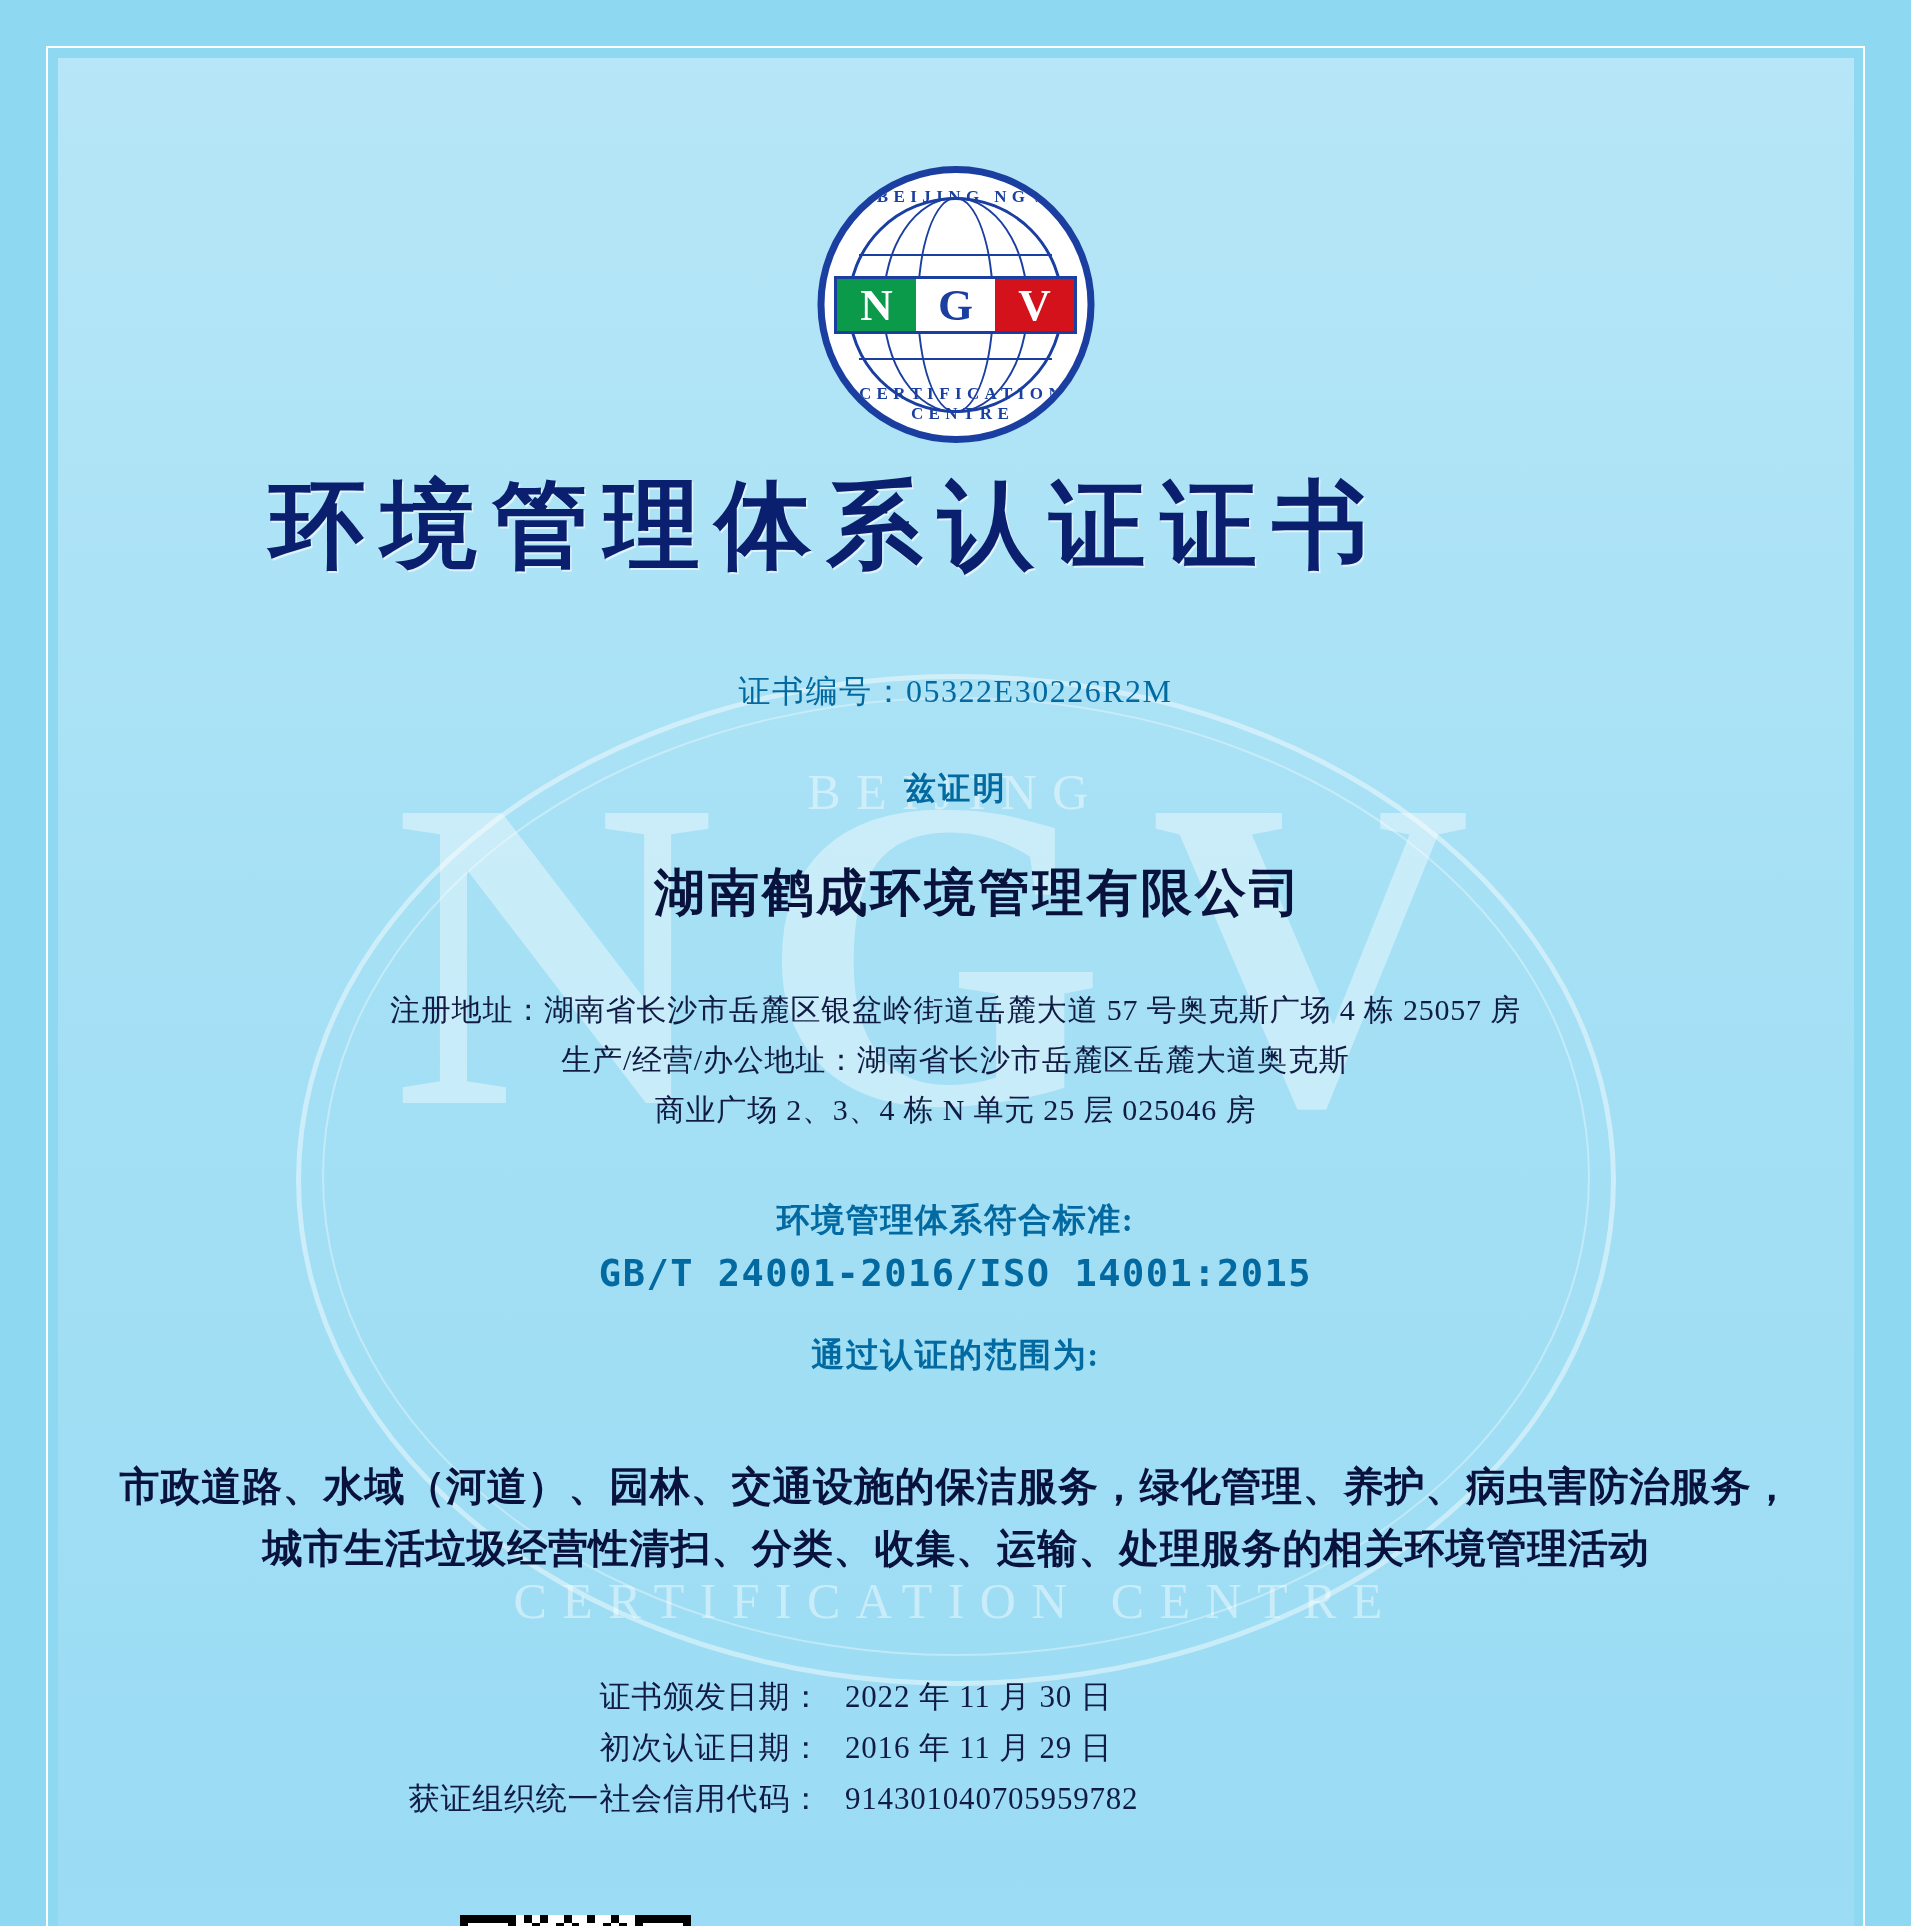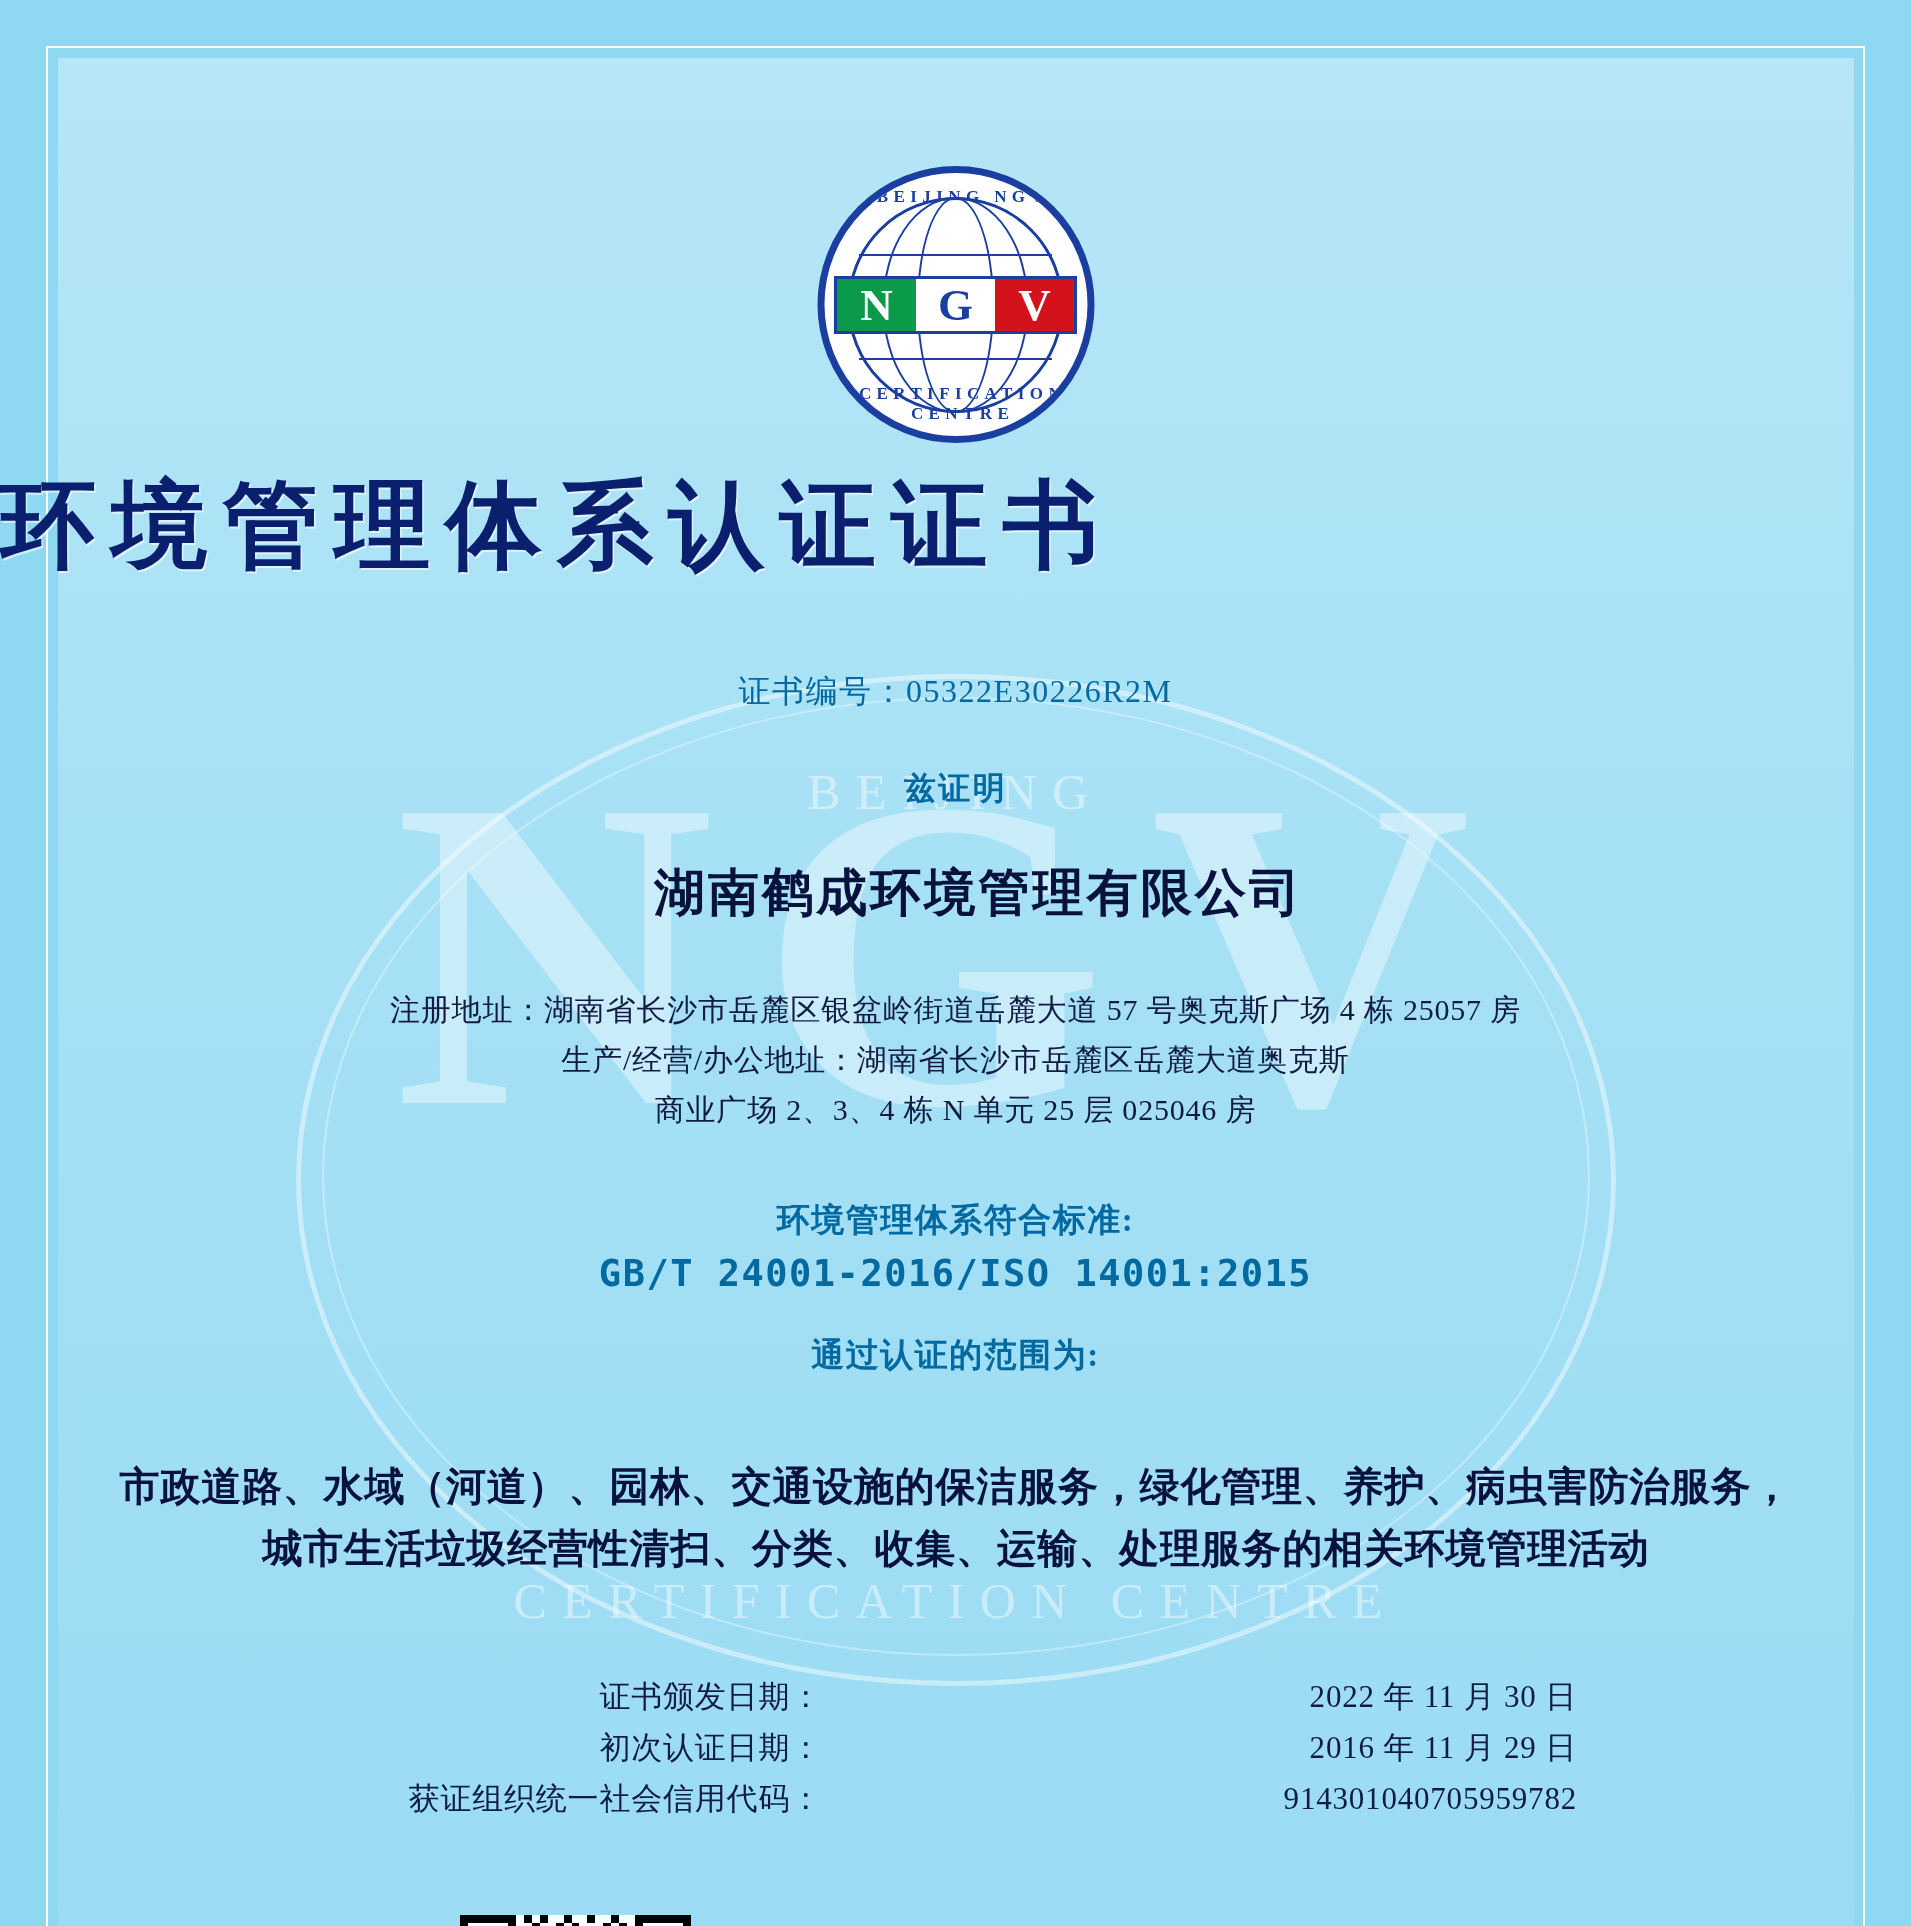--- a/index.html
+++ b/index.html
@@ -182,20 +182,21 @@
   }
   .logo-arc-top { top: 14px; }
   .logo-arc-bottom { bottom: 11.6px; }
 
   
   .cert-title {
     position: absolute;
     top: 462px;
     left: 0;
     width: 1653px;
+    text-align: center;
     font-family: "DejaVu Serif", "Liberation Serif", serif;
     font-size: 96px;
     font-weight: bold;
     letter-spacing: 15.4px;
     color: #0a1f6e;
     text-shadow: 1.5px 1.5px 0 rgba(255,255,255,0.6);
   }
 
   .center-line {
     text-align: center;
@@ -281,21 +282,21 @@
     color: #111b44;
   }
   .date-label {
     width: 632px;
     text-align: right;
     padding-right: 23px;
     letter-spacing: 0.8px;
   }
   .date-value {
     width: 732px;
-    text-align: right;
+    text-align: left;
     letter-spacing: 0.8px;
   }
 
   
   .qr {
     position: absolute;
     left: 460px;
     top: 1915px;
     width: 231px;
     height: 231px;

